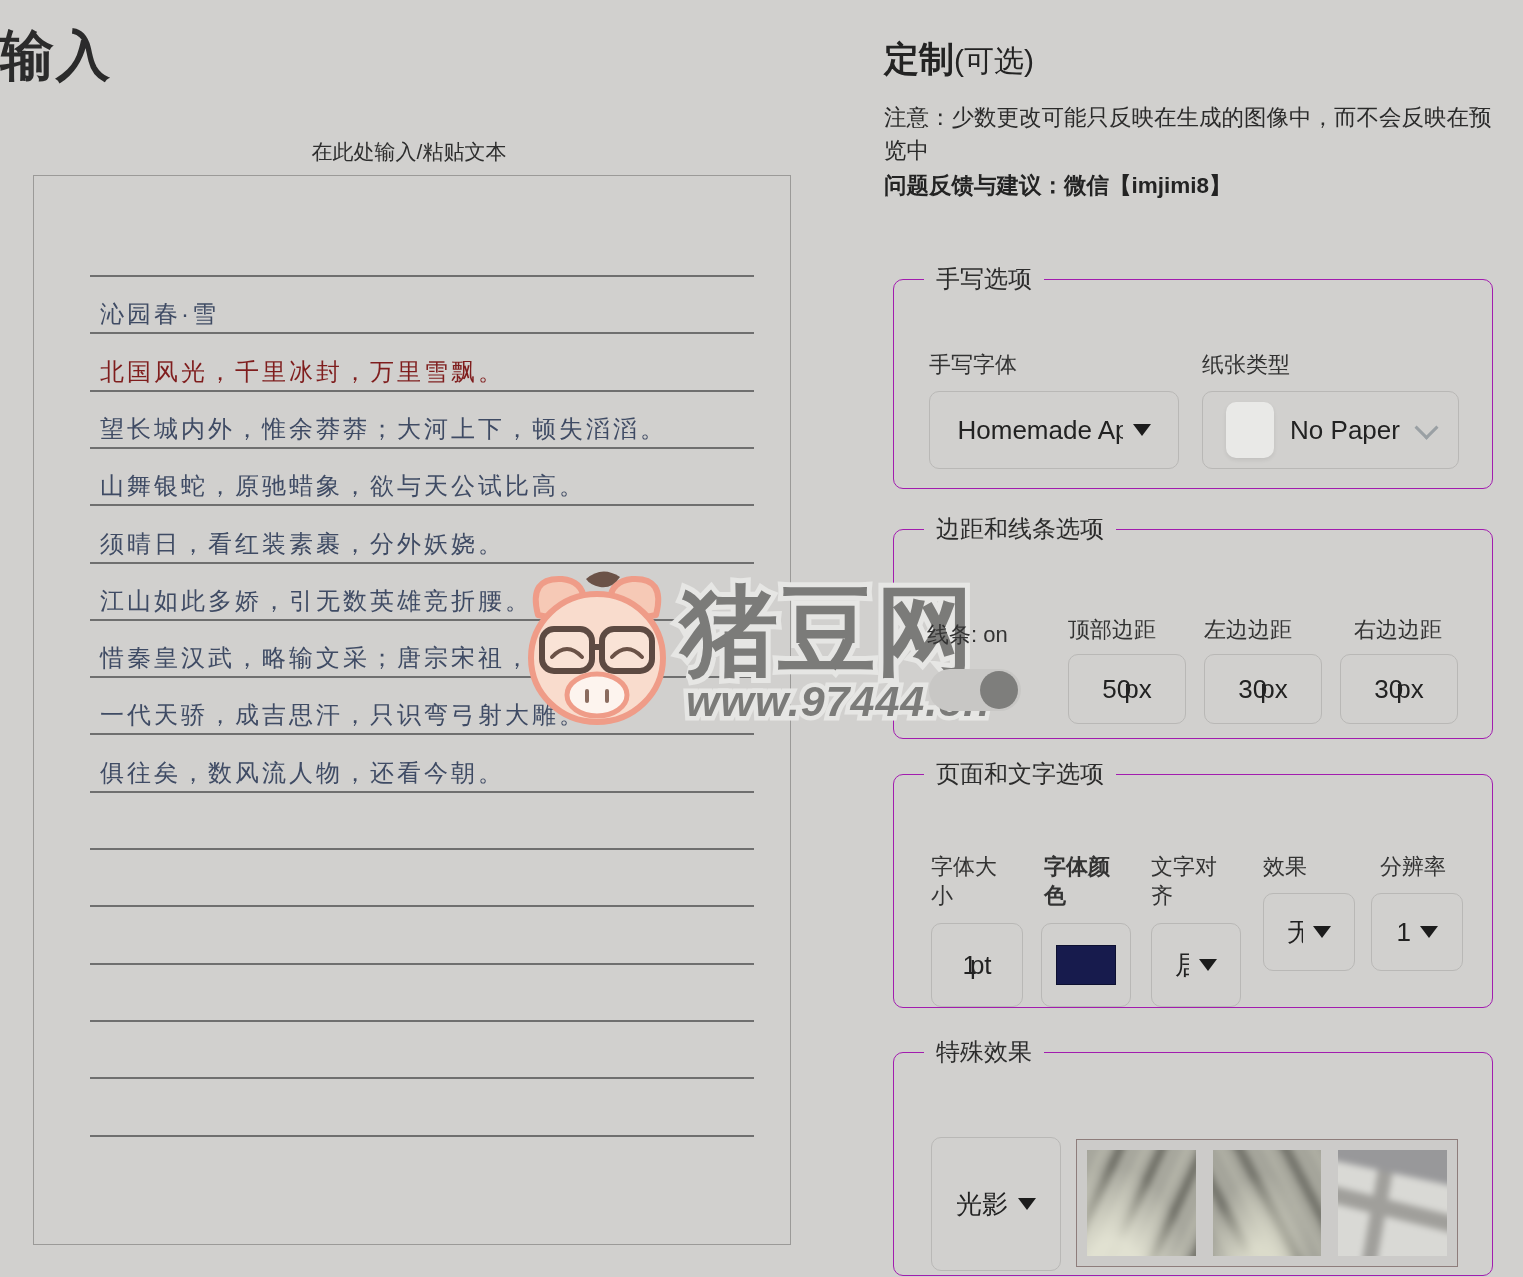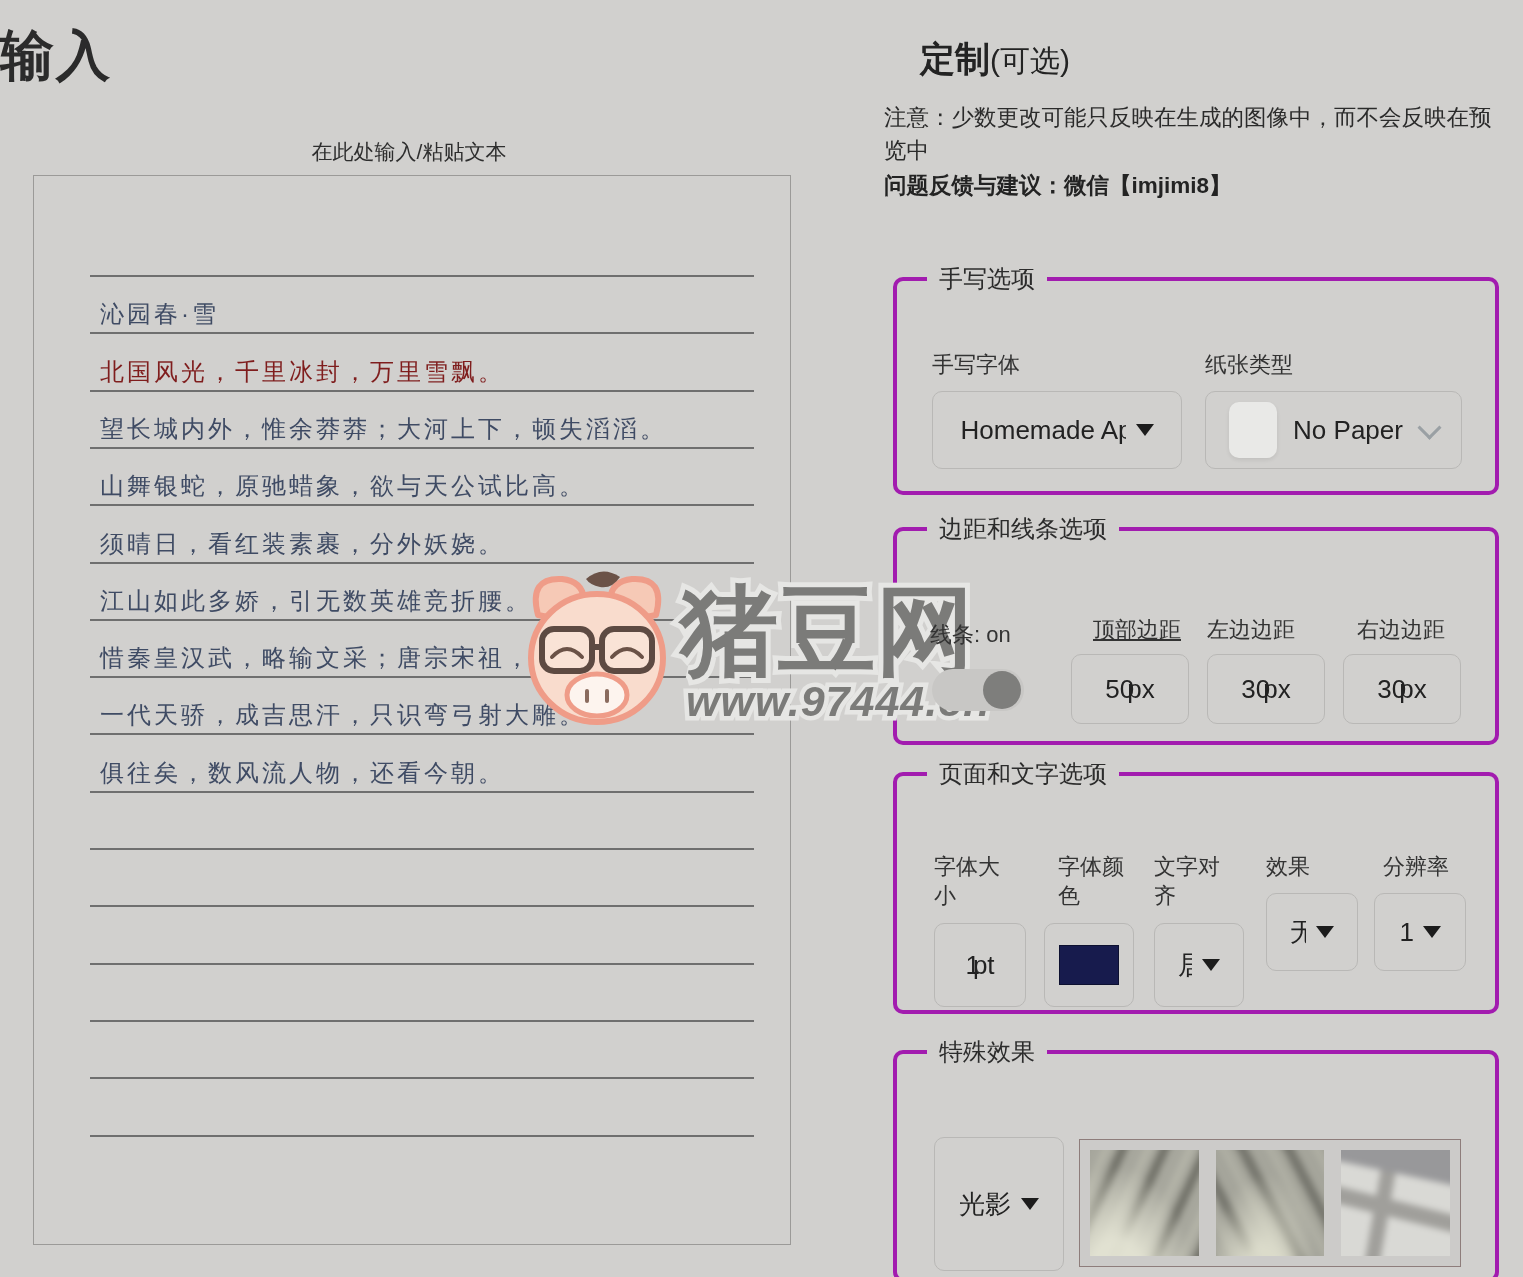--- a/index.html
+++ b/index.html
@@ -13,29 +13,29 @@
     font-size:21px;color:#2e2e2e;}
   .paper{position:absolute;left:33px;top:175px;width:756px;height:1068px;
     border:1px solid #9b9a98;background:transparent;}
   .rule{position:absolute;left:56px;width:664px;height:0;
     border-top:2px solid #6f6f6f;}
   .hw{position:absolute;left:66px;width:680px;height:34px;
     font-family:Liberation Sans, sans-serif;
     font-size:24px;letter-spacing:3px;color:#3f4b64;white-space:nowrap;}
 
   
-  .cust-header{position:absolute;left:884px;top:36px;font-size:35px;color:#232323;margin-left:36px;}
+  .cust-header{position:absolute;left:884px;top:36px;font-size:35px;color:#232323;}
   .cust-header .t{font-weight:bold;}
   .cust-header .s{font-weight:normal;font-size:30px;}
   .note{position:absolute;left:884px;top:102px;width:618px;font-size:22.5px;
     line-height:1.45;color:#2b2b2b;}
   .feedback{position:absolute;left:884px;top:170px;font-size:22.5px;font-weight:bold;color:#232323;}
 
   fieldset.grp{position:absolute;left:893px;width:598px;margin:0;padding:0;
-    border:4px solid #a21caf;border-radius:10px;background:transparent;}
+    border:1px solid #a21caf;border-radius:10px;background:transparent;}
   fieldset.grp legend{margin-left:30px;padding:0 12px;font-size:24px;color:#2c2c2c;}
   .fs1{top:263px;height:224px;}
   .fs2{top:513px;height:224px;}
   .fs3{top:758px;height:248px;}
   .fs4{top:1036px;height:238px;}
 
   .lbl{position:absolute;font-size:22px;color:#333;}
   .box{position:absolute;border:1px solid #b9b8b6;border-radius:10px;background:transparent;
     display:flex;align-items:center;justify-content:center;font-size:26px;color:#222;cursor:pointer;}
   .tri{width:0;height:0;border-left:9px solid transparent;border-right:9px solid transparent;
@@ -135,21 +135,21 @@
     </div>
   </fieldset>
 
   <fieldset class="grp fs2">
     <legend>边距和线条选项</legend>
     <div class="lbl z4" style="left:33px;top:75px;position:absolute;">线条: on</div>
     <div class="toggle">
         <span class="knob"></span>
       </div>
 
-    <div class="lbl" style="left:168px;top:70px;width:116px;text-align:right;text-decoration:underline;">顶部边距</div>
+    <div class="lbl" style="left:174px;top:70px;width:116px;text-align:left;">顶部边距</div>
     <div class="box" style="left:174px;top:109px;width:116px;height:68px;">
       <span>50</span>
         <span class="unit">px</span>
     </div>
 
     <div class="lbl" style="left:310px;top:70px;width:116px;text-align:left;">左边边距</div>
     <div class="box" style="left:310px;top:109px;width:116px;height:68px;">
       <span>30</span>
         <span class="unit">px</span>
     </div>
@@ -163,21 +163,21 @@
 
   <fieldset class="grp fs3">
     <legend>页面和文字选项</legend>
 
     <div class="lbl" style="left:37px;top:62px;width:80px;line-height:29px;">字体大小</div>
     <div class="box" style="left:37px;top:133px;width:90px;height:82px;">
       <span>1</span>
         <span class="unit">pt</span>
     </div>
 
-    <div class="lbl" style="left:161px;top:62px;width:80px;line-height:29px;">字体颜色</div>
+    <div class="lbl" style="left:150px;top:62px;width:80px;line-height:29px;font-weight:bold;">字体颜色</div>
     <div class="box" style="left:147px;top:133px;width:88px;height:82px;">
       <span class="swatch" style="background: rgb(23, 27, 77);"></span>
     </div>
 
     <div class="lbl" style="left:257px;top:62px;width:80px;line-height:29px;">文字对齐</div>
     <div class="box" style="left:257px;top:133px;width:88px;height:82px;">
       <span class="clip" style="max-width:14px;">居中</span>
       <span class="tri"></span>
     </div>
 

